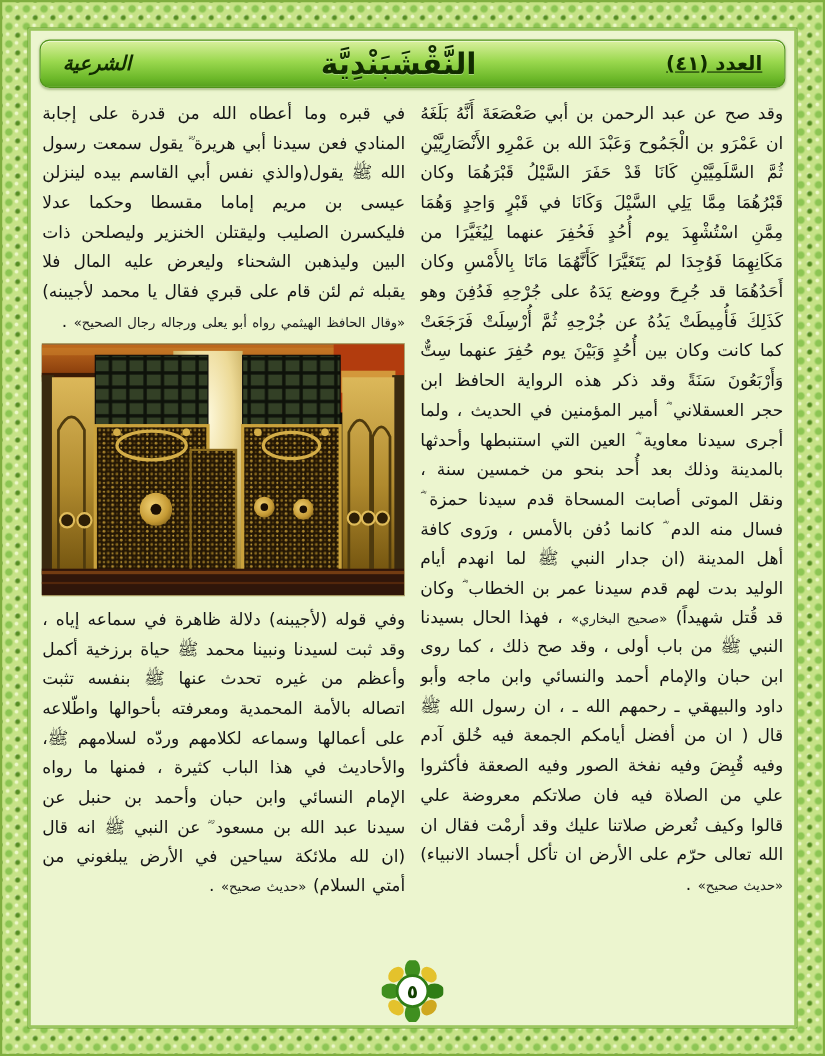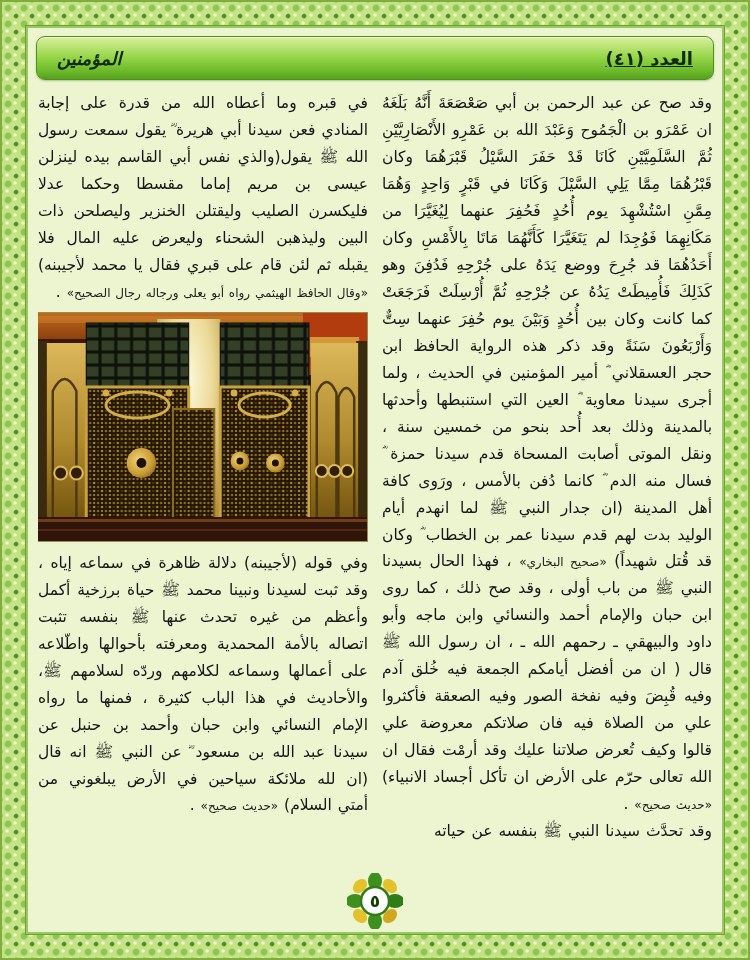--- a/index.html
+++ b/index.html
@@ -71,29 +71,29 @@
   }
 </style>
 </head>
 <body>
 
 <div class="page">
   <div class="inner">
 
     <div class="header">
       <span class="issue">العدد (٤١)</span>
-      <span class="section">المؤمنين</span>
+      <span class="title">النَّقْشَبَنْدِيَّة</span>
+      <span class="section">الشرعية</span>
     </div>
 
     <div class="columns">
 
       <div class="col">
         <div>
             <p class="para"><span class="normal">وقد صح عن عبد الرحمن بن أبي صَعْصَعَةَ أَنَّهُ بَلَغَهُ ان عَمْرَو بن الْجَمُوح وَعَبْدَ الله بن عَمْرِو الأَنْصَارِيَّيْنِ ثُمَّ السَّلَمِيَّيْنِ كَانَا قَدْ حَفَرَ السَّيْلُ قَبْرَهُمَا وكان قَبْرُهُمَا مِمَّا يَلِي السَّيْلَ وَكَانَا في قَبْرٍ وَاحِدٍ وَهُمَا مِمَّنِ اسْتُشْهِدَ يوم أُحُدٍ فَحُفِرَ عنهما لِيُغَيَّرَا من مَكَانِهِمَا فَوُجِدَا لم يَتَغَيَّرَا كَأَنَّهُمَا مَاتَا بِالأَمْسِ وكان أَحَدُهُمَا قد جُرِحَ ووضع يَدَهُ على جُرْحِهِ فَدُفِنَ وهو كَذَلِكَ فَأُمِيطَتْ يَدُهُ عن جُرْحِهِ ثُمَّ أُرْسِلَتْ فَرَجَعَتْ كما كانت وكان بين أُحُدٍ وَبَيْنَ يوم حُفِرَ عنهما سِتٌّ وَأَرْبَعُونَ سَنَةً وقد ذكر هذه الرواية الحافظ ابن حجر العسقلاني ؓ أمير المؤمنين في الحديث ، ولما أجرى سيدنا معاوية ؓ العين التي استنبطها وأحدثها بالمدينة وذلك بعد أُحد بنحو من خمسين سنة ، ونقل الموتى أصابت المسحاة قدم سيدنا حمزة ؓ فسال منه الدم ؓ كانما دُفن بالأمس ، ورَوى كافة أهل المدينة (ان جدار النبي ﷺ لما انهدم أيام الوليد بدت لهم قدم سيدنا عمر بن الخطاب ؓ وكان قد قُتل شهيداً) </span><span class="cite">«صحيح البخاري»</span><span class="normal"> ، فهذا الحال بسيدنا النبي ﷺ من باب أولى ، وقد صح ذلك ، كما روى ابن حبان والإمام أحمد والنسائي وابن ماجه وأبو داود والبيهقي ـ رحمهم الله ـ ، ان رسول الله ﷺ قال ( ان من أفضل أيامكم الجمعة فيه خُلق آدم وفيه قُبِضَ وفيه نفخة الصور وفيه الصعقة فأكثروا علي من الصلاة فيه فان صلاتكم معروضة علي قالوا وكيف تُعرض صلاتنا عليك وقد أرمْت فقال ان الله تعالى حرّم على الأرض ان تأكل أجساد الانبياء) </span><span class="cite">«حديث صحيح»</span><span class="normal"> .</span></p>
-            <p class="para"><span class="normal">وقد تحدَّث سيدنا النبي ﷺ بنفسه عن حياته</span></p>
           </div>
       </div>
 
       <div class="col">
         <div>
             <p class="para"><span class="normal">في قبره وما أعطاه الله من قدرة على إجابة المنادي فعن سيدنا أبي هريرة ؓ يقول سمعت رسول الله ﷺ يقول(والذي نفس أبي القاسم بيده لينزلن عيسى بن مريم إماما مقسطا وحكما عدلا فليكسرن الصليب وليقتلن الخنزير وليصلحن ذات البين وليذهبن الشحناء وليعرض عليه المال فلا يقبله ثم لئن قام على قبري فقال يا محمد لأجيبنه) </span><span class="cite">«وقال الحافظ الهيثمي رواه أبو يعلى ورجاله رجال الصحيح»</span><span class="normal"> .</span></p>
           </div>
 
         <figure class="photo" aria-label="golden-doors-of-the-prophets-sacred-chamber">
           <svg viewBox="0 0 335 228" width="100%" height="228" preserveAspectRatio="none">

